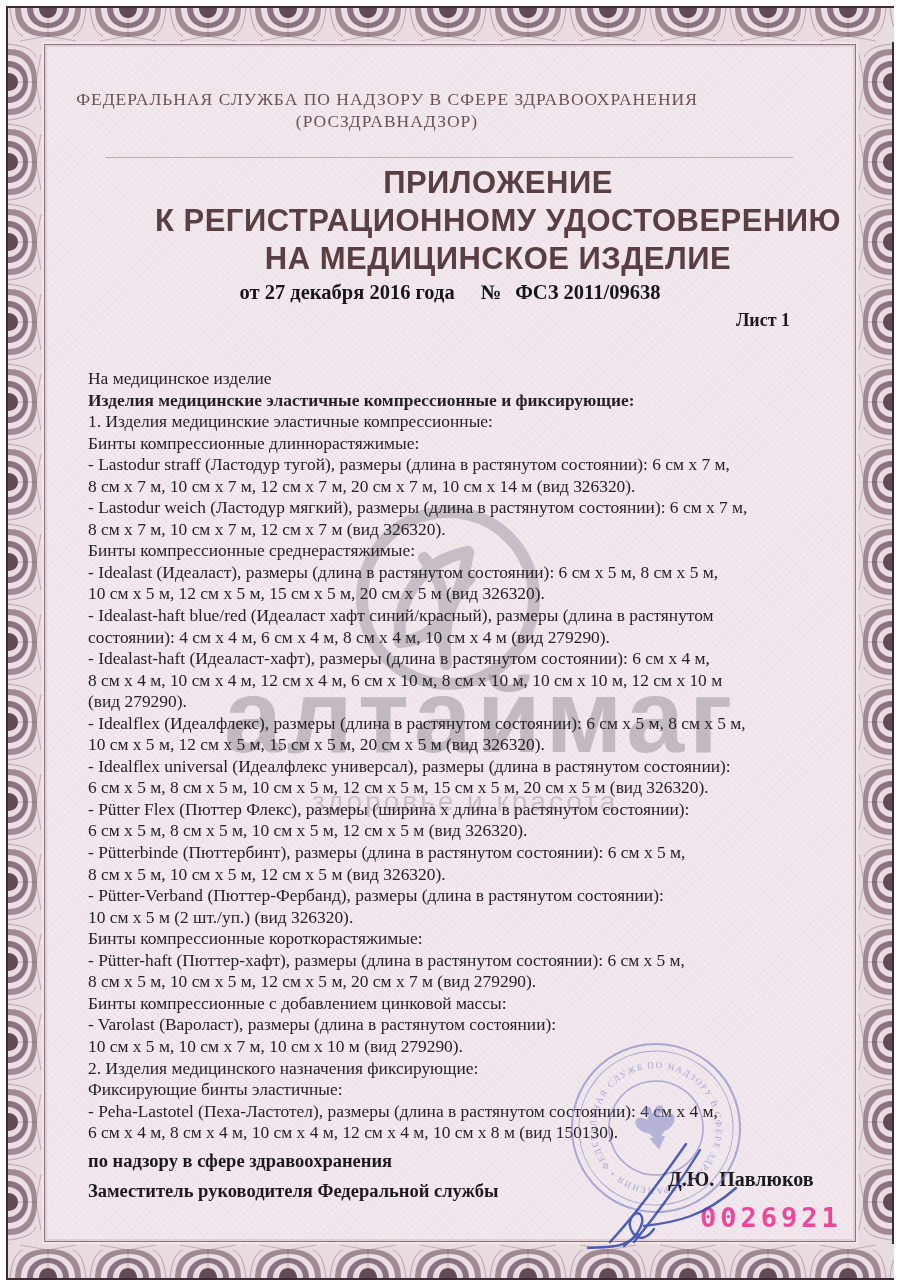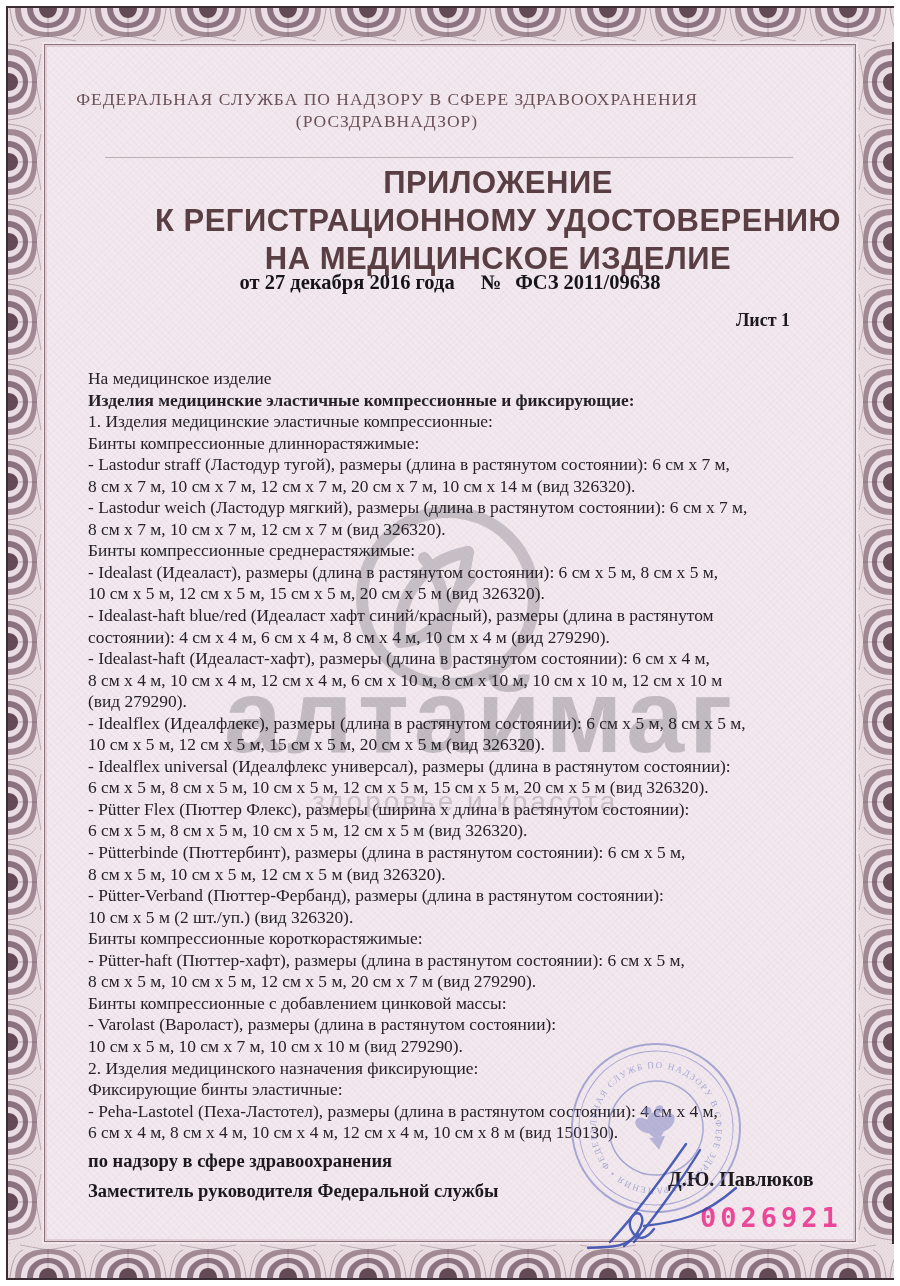--- a/index.html
+++ b/index.html
@@ -28,21 +28,21 @@
   .wm-tagline{position:absolute;left:312px;top:786px;font-family:"Liberation Sans","DejaVu Sans",sans-serif;
      font-size:28px;letter-spacing:3px;color:rgba(148,140,150,.42);}
   
   .content{position:absolute;left:0;top:0;width:100%;height:100%;z-index:2;}
   .agency{position:absolute;left:45px;top:88px;width:684px;text-align:center;
      color:#6a5156;font-size:17.5px;line-height:22px;letter-spacing:1px;}
   .divider{position:absolute;left:105px;top:157px;width:688px;height:1px;background:#b4a4a9;opacity:.85;}
   .doc-title{position:absolute;left:45px;top:164px;width:810px;text-align:center;
      font-family:"Liberation Sans","DejaVu Sans",sans-serif;font-weight:bold;
      font-size:31px;line-height:38px;color:#593f44;letter-spacing:.5px;margin-left:48px;}
-  .date-row{position:absolute;left:45px;top:271px;width:810px;text-align:center;
+  .date-row{position:absolute;left:45px;top:281px;width:810px;text-align:center;
      font-weight:bold;font-size:20.5px;color:#17151a;}
   .date-row .gap1{display:inline-block;width:26px;}
   .date-row .gap2{display:inline-block;width:14px;}
   .sheet{position:absolute;right:110px;top:310px;font-weight:bold;font-size:18px;color:#1c181e;}
   .body-text{position:absolute;left:88px;top:368px;width:770px;
      font-size:17.4px;line-height:21.55px;color:#262129;}
   .body-text .line{white-space:nowrap;}
   .body-text .line.b{font-weight:bold;}
   .official{position:absolute;left:88px;top:1146px;font-weight:bold;font-size:18.5px;
      line-height:30px;color:#1c181e;}

